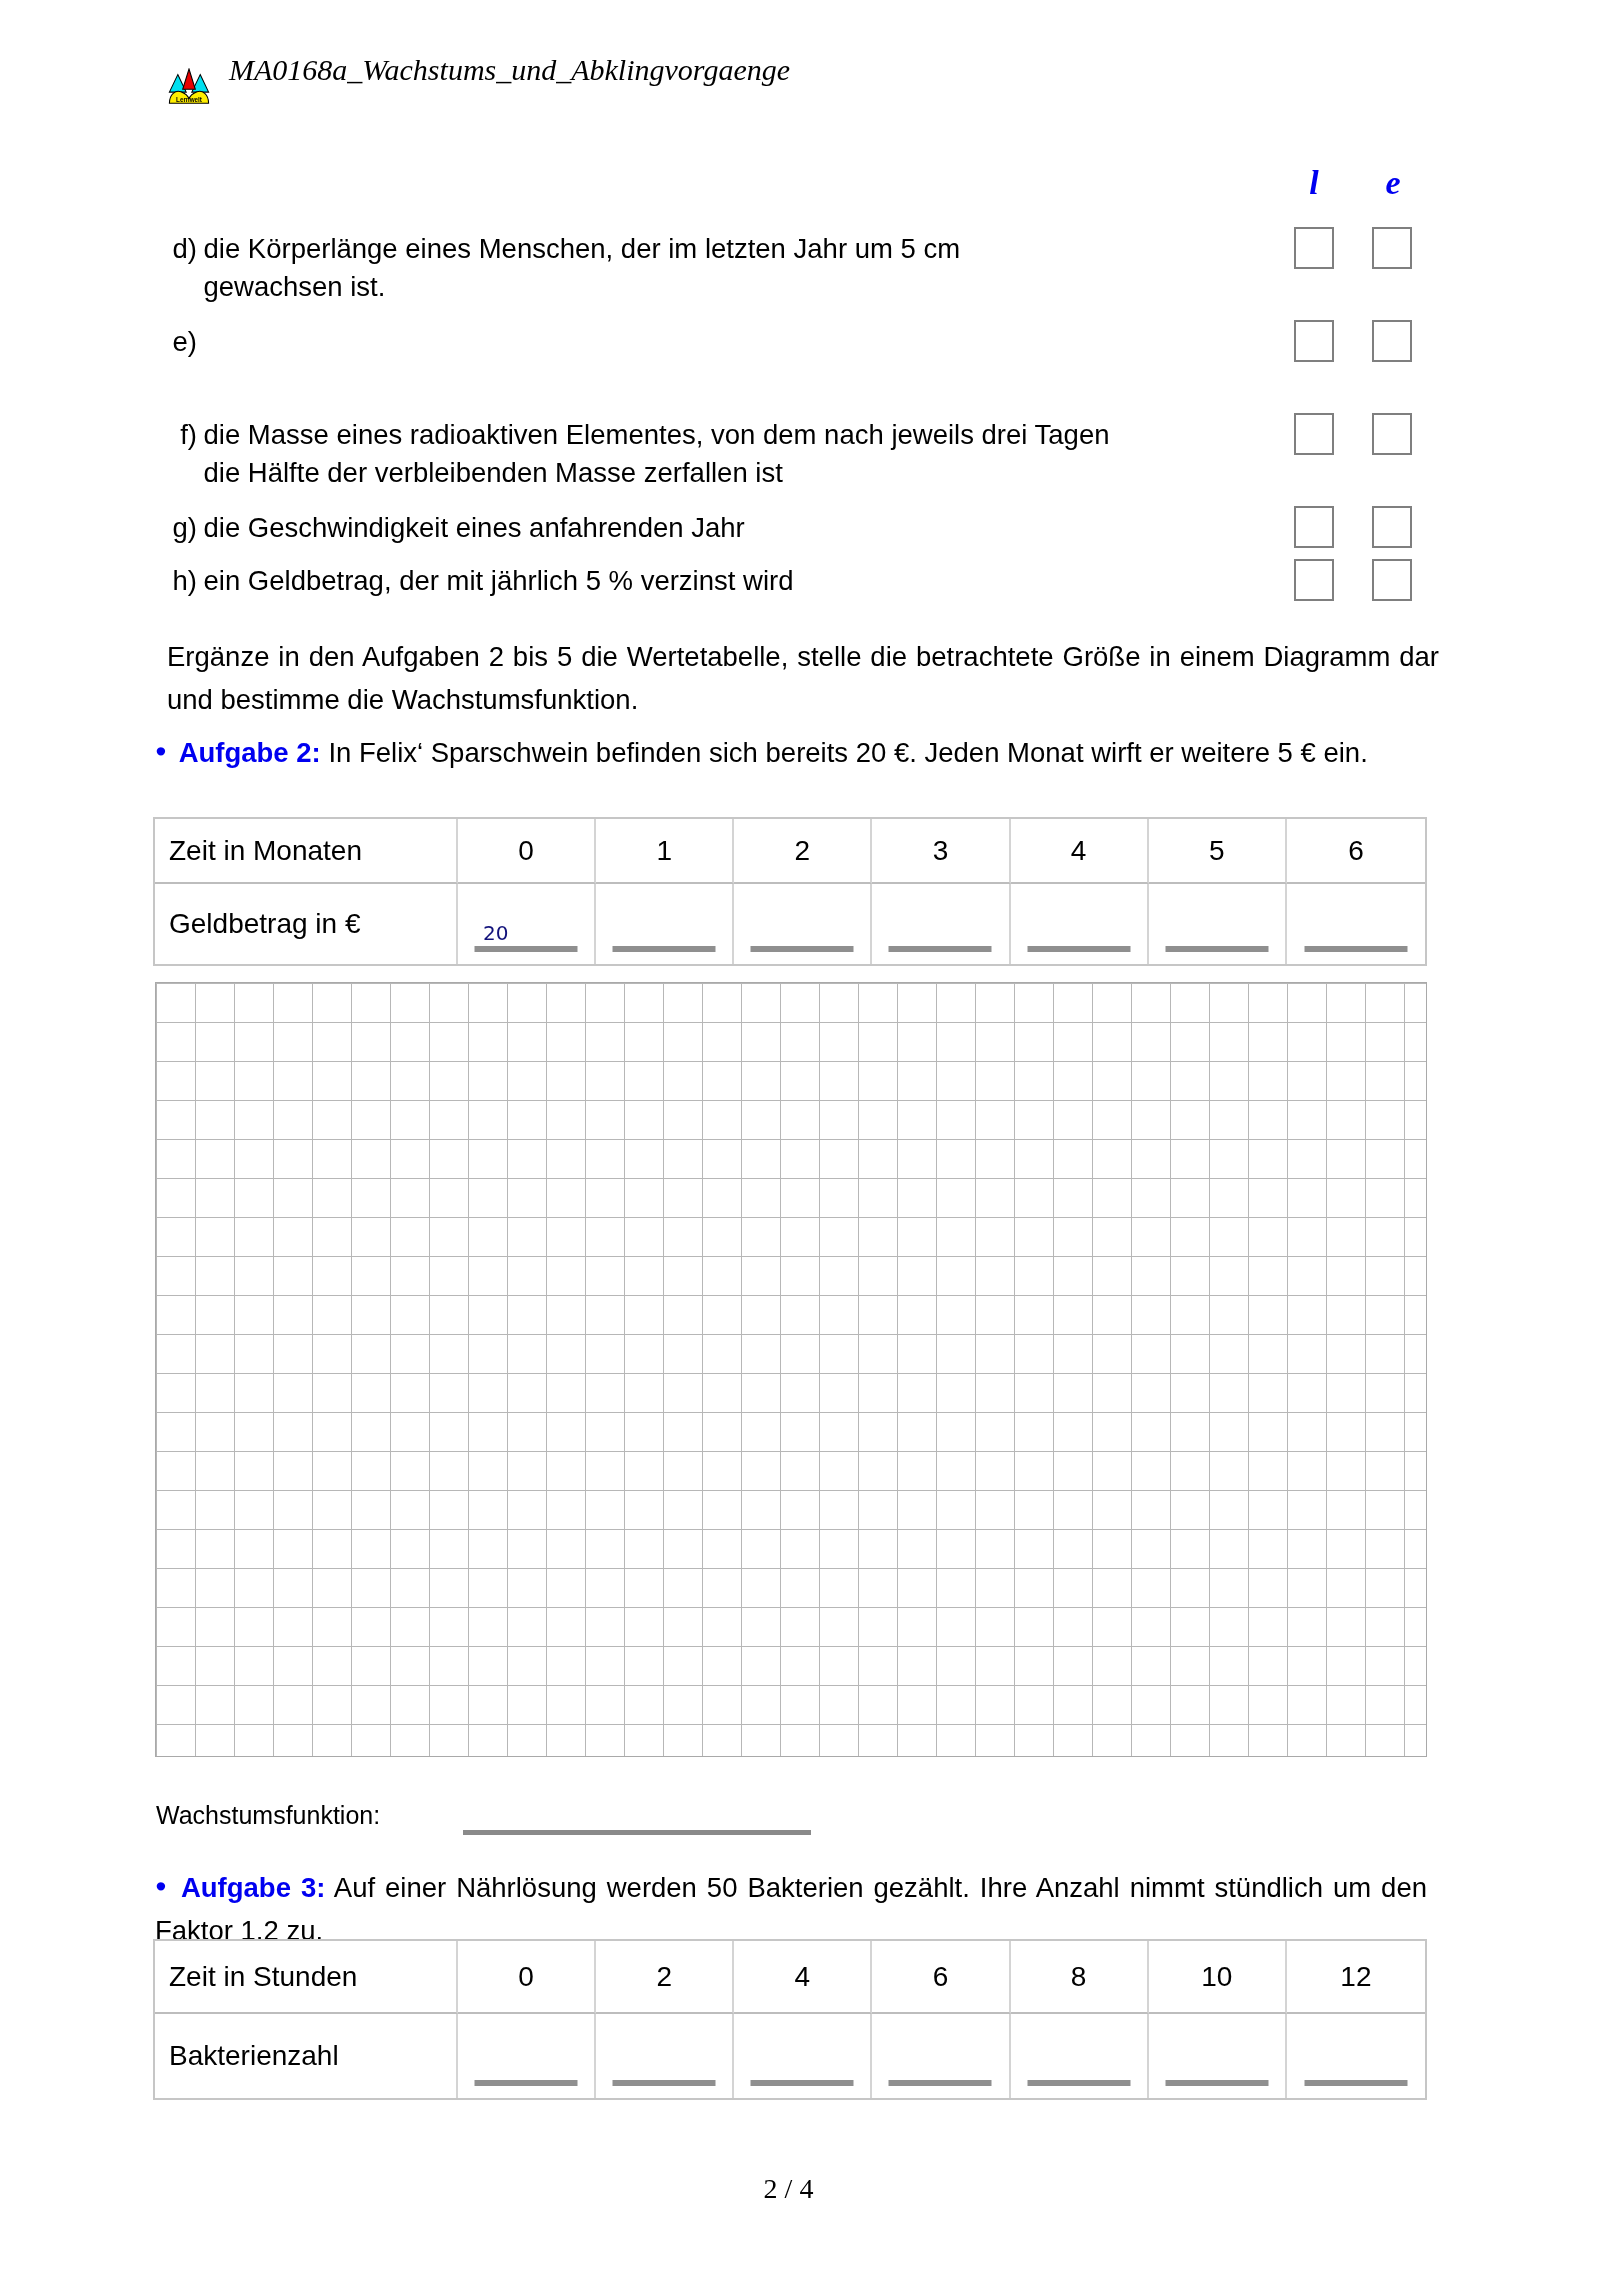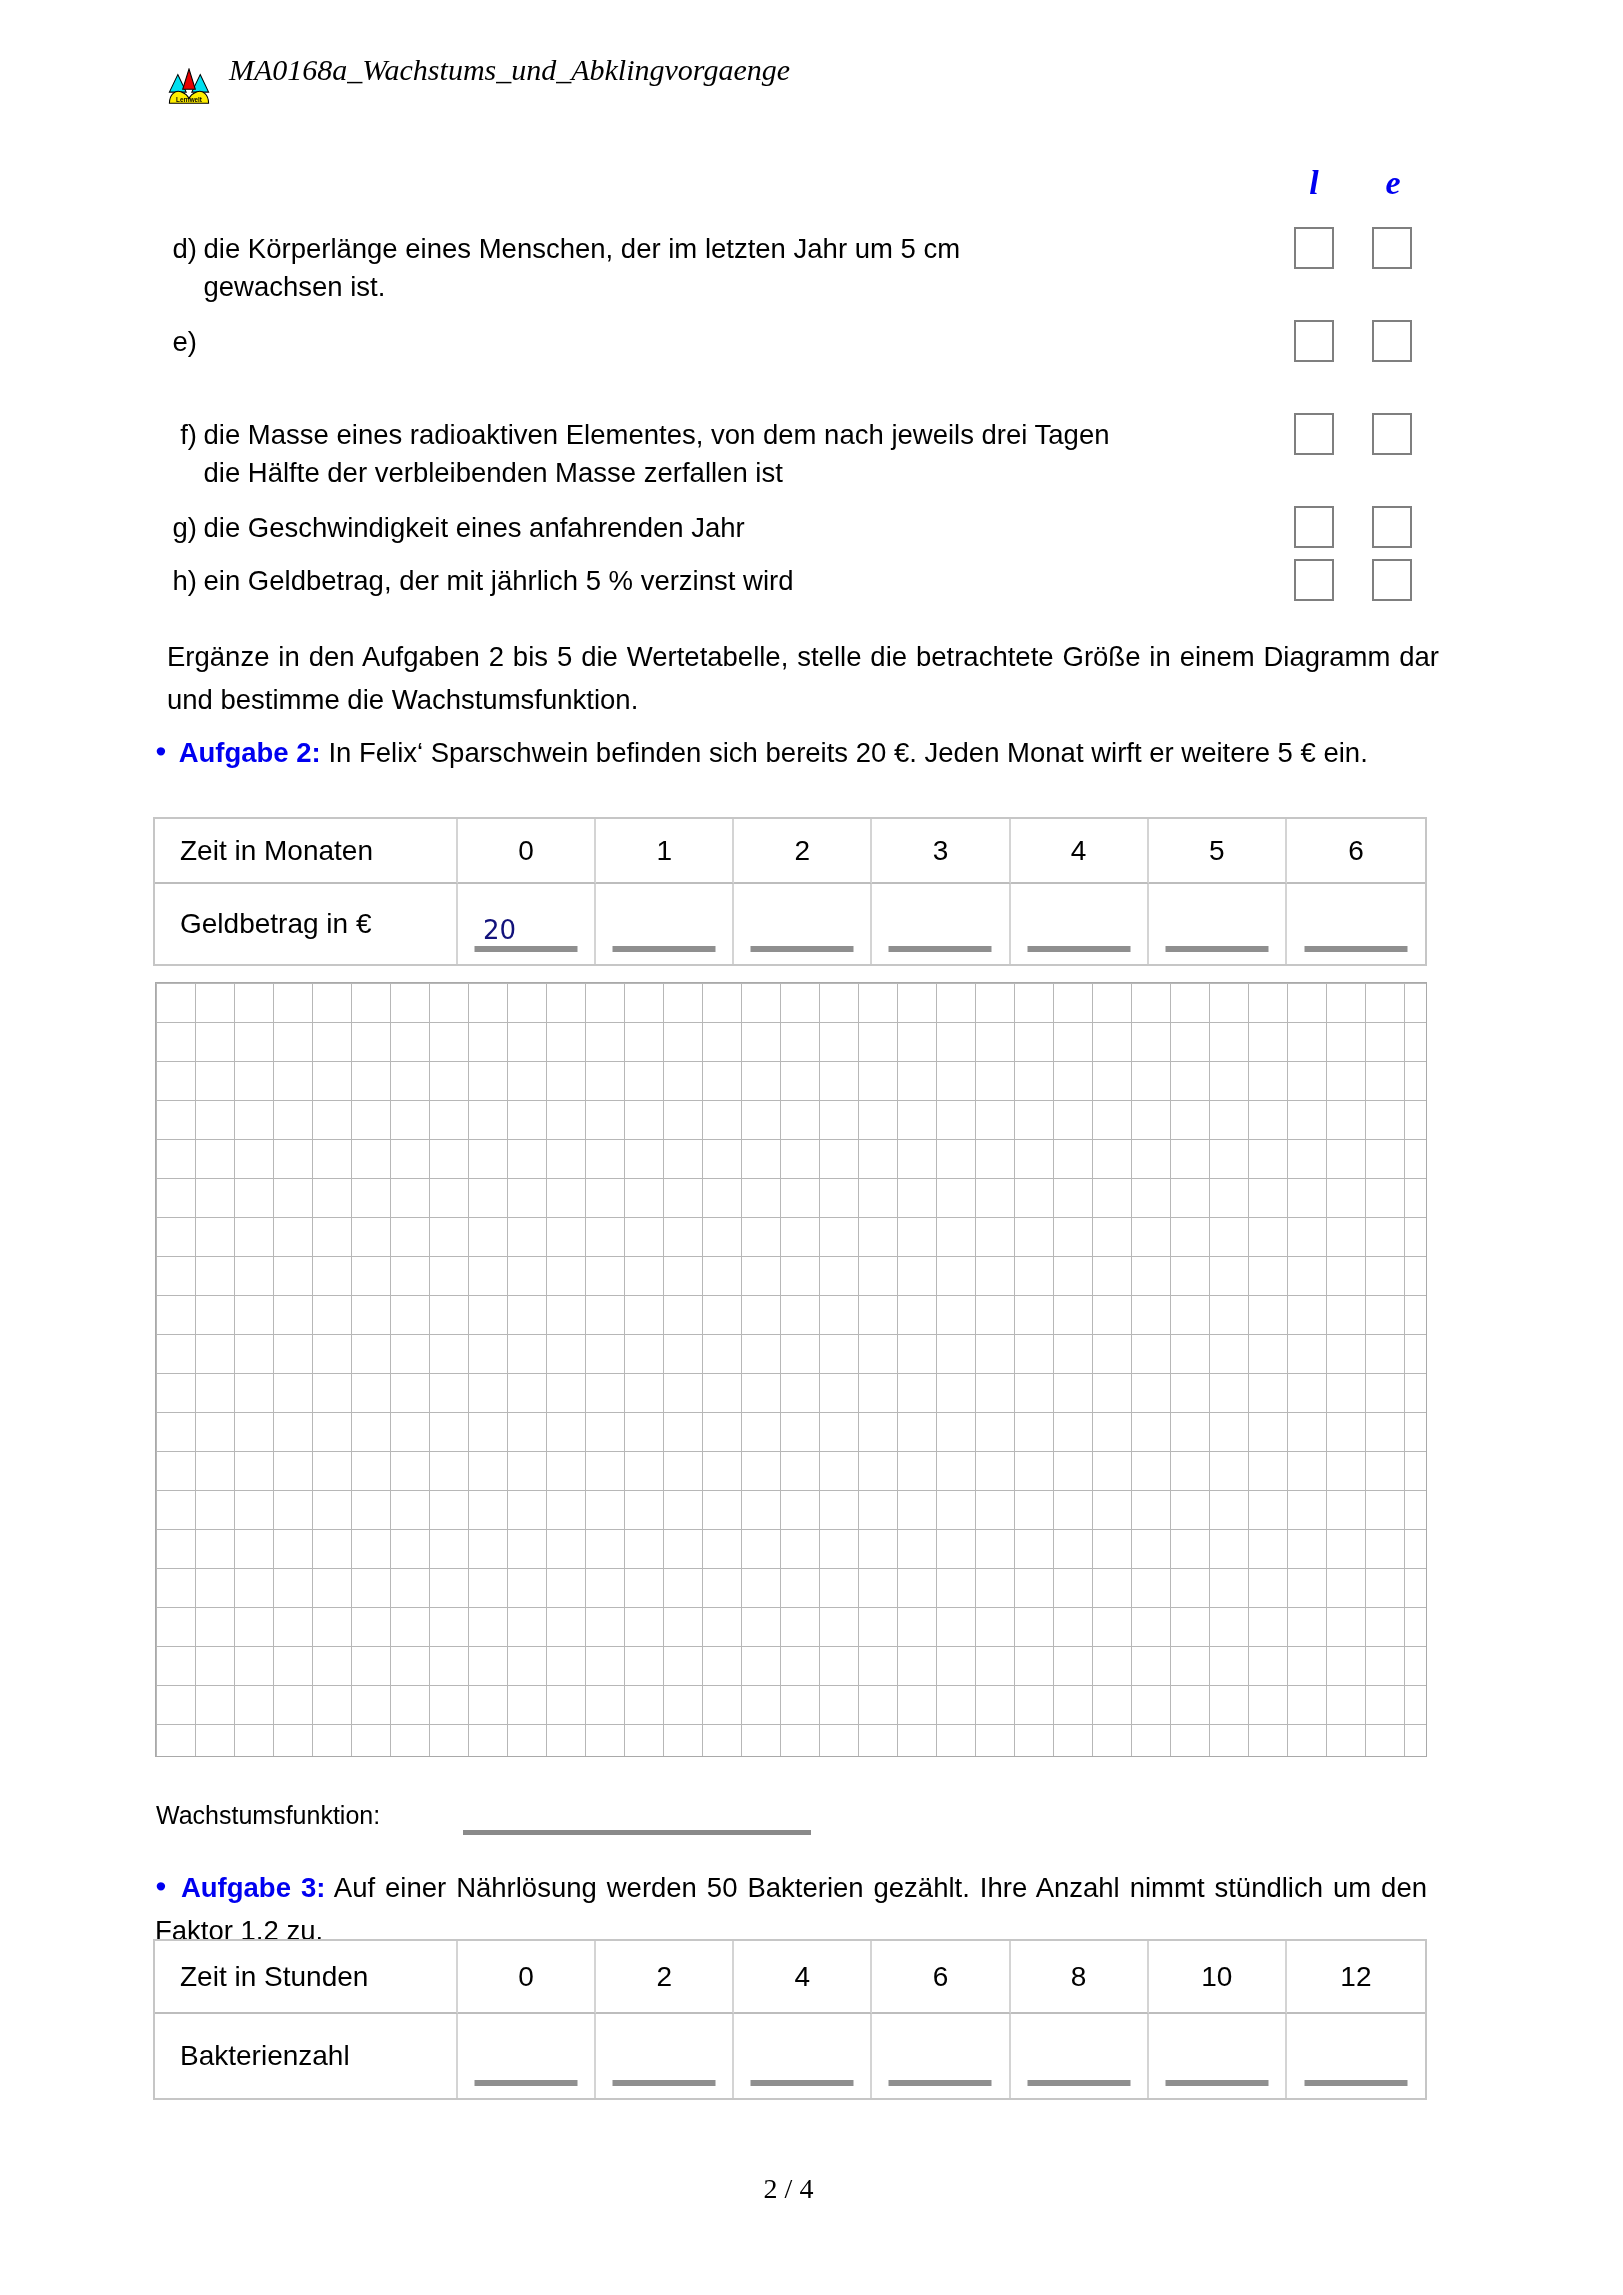--- a/index.html
+++ b/index.html
@@ -48,28 +48,28 @@
     border:2px solid #c6c6c6; box-sizing:border-box; font-size:28px; background:#fff;
   }
   .t1 { top:817px; grid-template-rows:65px 80px; }
   .t2 { top:1939px; grid-template-rows:73px 84px; }
   .cell {
     position:relative; display:flex; align-items:center; justify-content:center;
     border-right:2px solid #d4d4d4; box-sizing:border-box;
   }
   .cell.last { border-right:none; }
   .cell.hdr { border-bottom:2.6px solid #bdbdbd; }
-  .cell.lbl { justify-content:flex-start; padding-left:25px; }
+  .cell.lbl { justify-content:flex-start; padding-left:14px; }
   .blank {
     position:absolute; bottom:11.8px; left:50%; transform:translateX(-50%);
     width:103px; height:5.9px; background:#8f8f8f;
   }
   .entry {
     position:absolute; bottom:19px; left:25px;
-    font-family:"DejaVu Sans", sans-serif; font-size:26px; color:var(--entry);
+    font-family:"DejaVu Sans", sans-serif; font-size:20px; color:var(--entry);
   }
   
   .graph-grid {
     position:absolute; left:155px; top:982px; width:1272px; height:775px;
     border:1.3px solid #a9a9a9; box-sizing:border-box; background-color:#fff;
     background-image:
       linear-gradient(to right, #b7b7b7 1.3px, transparent 1.3px),
       linear-gradient(to bottom, #b7b7b7 1.3px, transparent 1.3px);
     background-size:39px 100%, 100% 39px;
   }

